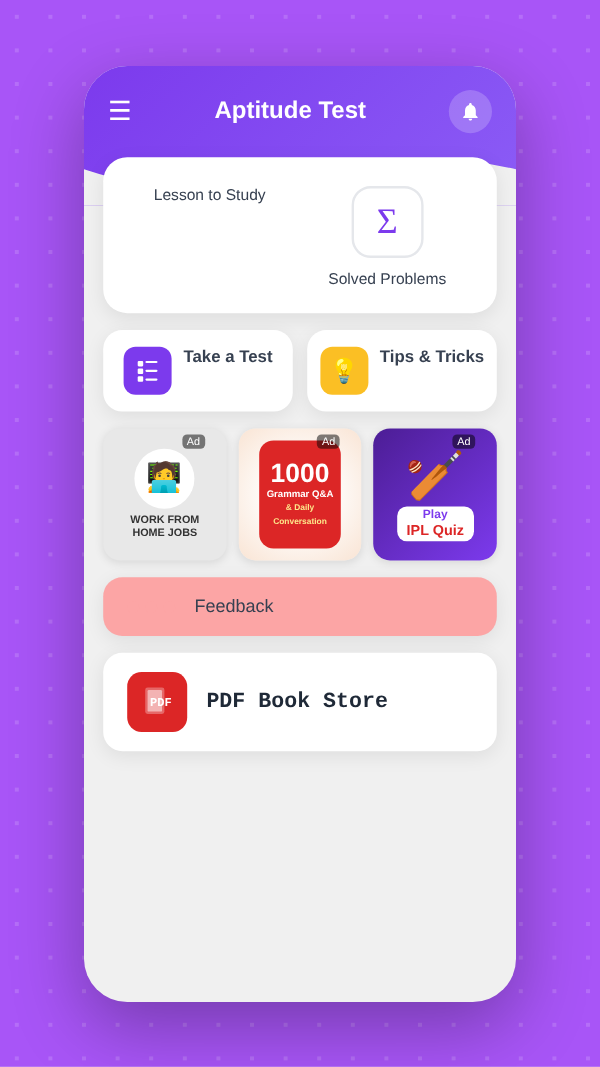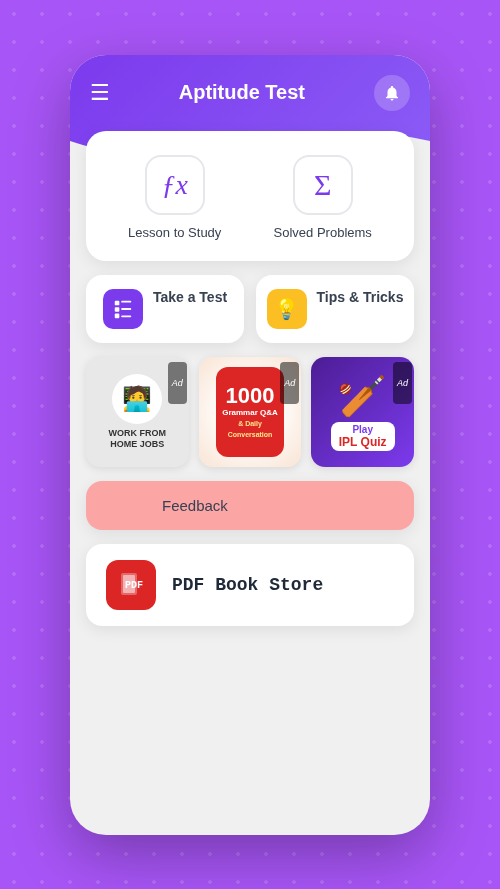--- a/index.html
+++ b/index.html
@@ -187,27 +187,26 @@
       display: flex;
       align-items: center;
       justify-content: center;
       box-shadow: 0 2px 8px rgba(0,0,0,0.1);
       cursor: pointer;
     }
 
     .ad-badge {
       position: absolute;
       top: 5px;
-      right: 2px;
+      right: 18px;
       background: rgba(0,0,0,0.5);
       color: white;
       font-size: 9px;
-      padding: 16px 4px;
+      padding: 1px 4px;
       border-radius: 4px;
-      font-style: italic;
     }
 
     
     .ad-wfh {
       background: #e8e8e8;
       flex-direction: column;
       gap: 4px;
     }
 
     .wfh-figure {
@@ -381,23 +380,20 @@
     </div>
     <svg class="header-wave" viewBox="0 0 360 50" preserveAspectRatio="none">
       <path d="M0,50 L0,20 Q90,50 180,25 Q270,0 360,20 L360,50 Z" fill="#f0f0f0"></path>
     </svg>
   </div>
 
   <div class="content">
 
     <div class="study-card">
       <div class="study-item">
-        <div class="study-icon-wrap">
-          <span style="font-style:italic; font-size:28px; font-family:Georgia,serif;">ƒx</span>
-        </div>
         <div class="study-label">Lesson to Study</div>
       </div>
       <div class="study-item">
         <div class="study-icon-wrap">
           <span style="font-size:30px; font-family:Georgia,serif;">Σ</span>
         </div>
         <div class="study-label">Solved Problems</div>
       </div>
     </div>
 

